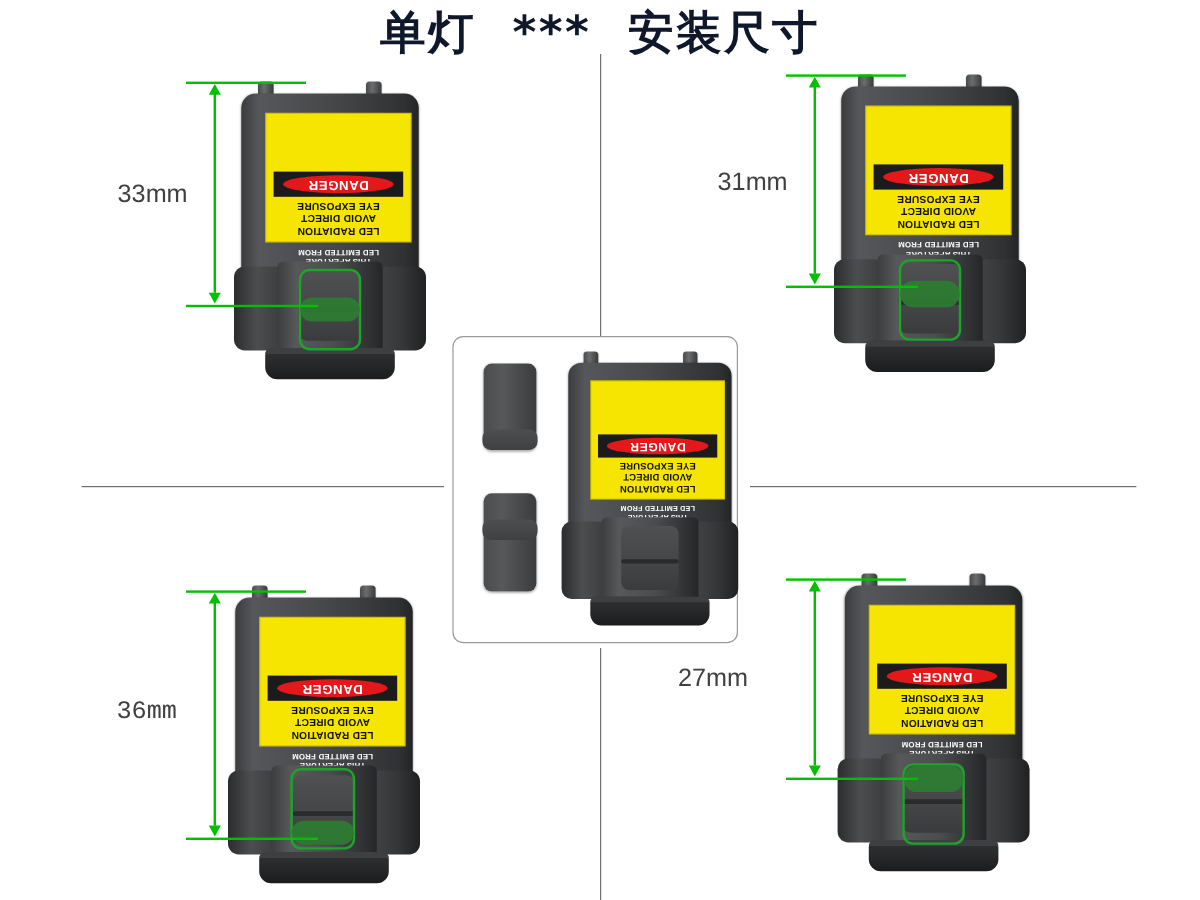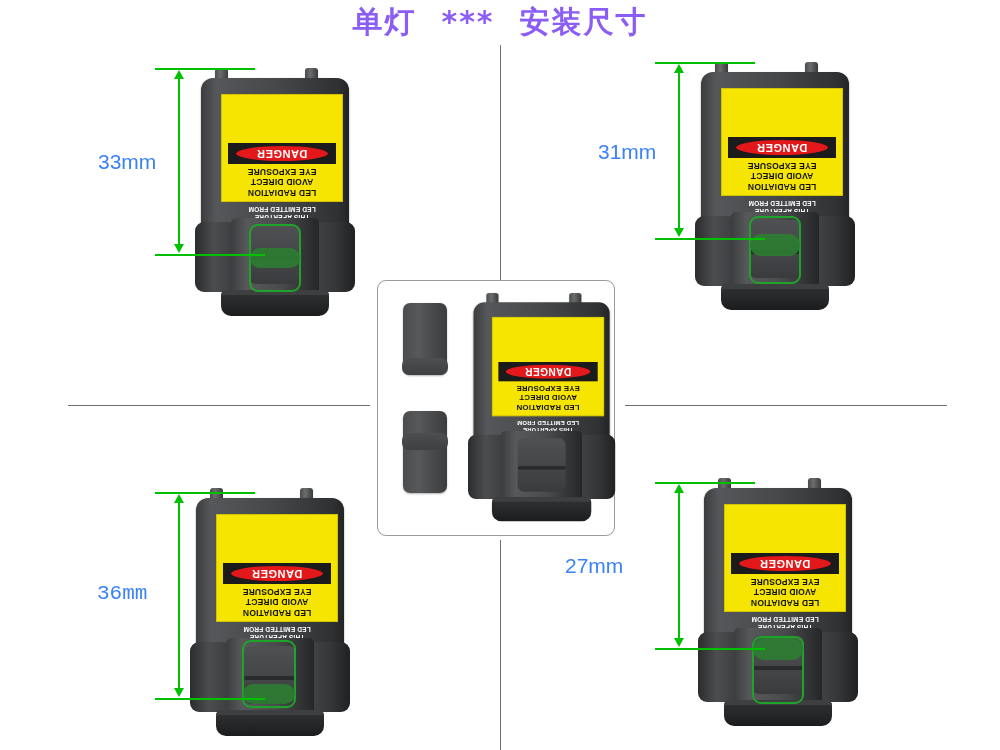--- a/index.html
+++ b/index.html
@@ -18,23 +18,23 @@
     overflow: hidden;
   }
 
   
   .title {
     position: absolute;
     top: 2px;
     left: 0;
     width: 1000px;
     text-align: center;
-    font-size: 30px;
+    font-size: 38px;
     font-weight: bold;
-    color: #8b5cf6;
+    color: #0f172a;
     letter-spacing: 2px;
     font-family: "DejaVu Sans", "Liberation Sans", sans-serif;
     white-space: pre;
   }
 
   
   .divider-v {
     position: absolute;
     left: 500px;
     width: 1px;
@@ -264,21 +264,21 @@
     position: absolute;
     left: -4px;
     width: 0; height: 0;
     border-left: 5px solid transparent;
     border-right: 5px solid transparent;
   }
   .dim .arrow-head.up   { border-bottom: 9px solid #00c000; }
   .dim .arrow-head.down { border-top: 9px solid #00c000; }
   .dim .dim-text {
     position: absolute;
-    color: #3b82f6;
+    color: #404040;
     font-size: 21px;
     font-family: "Liberation Sans", sans-serif;
     white-space: nowrap;
   }
 
   
   .inset {
     position: absolute;
     left: 377px;
     top: 280px;

